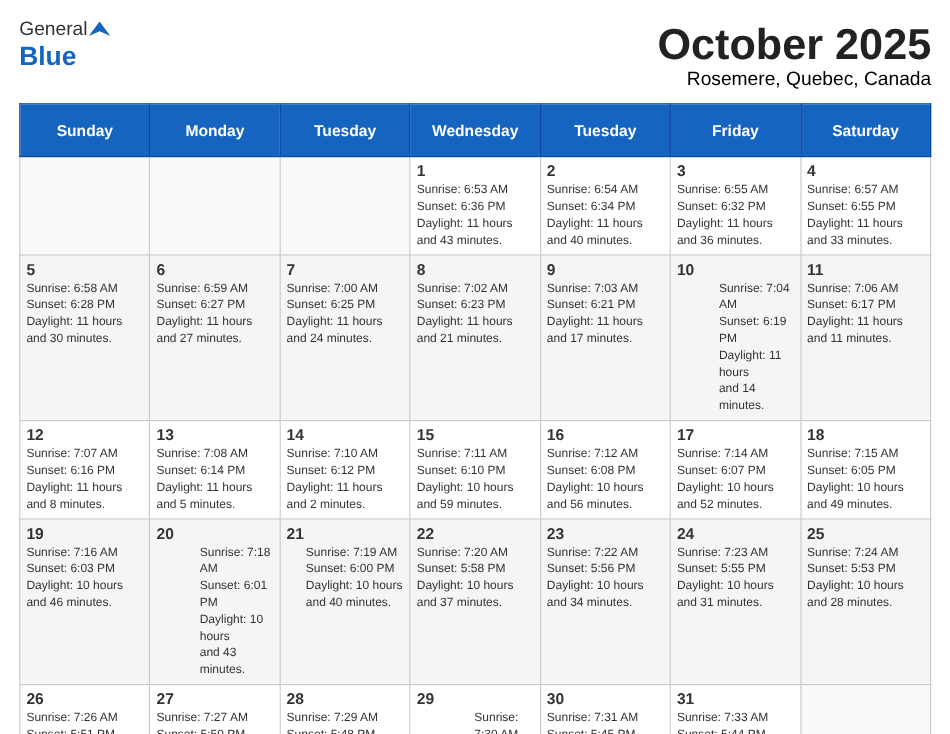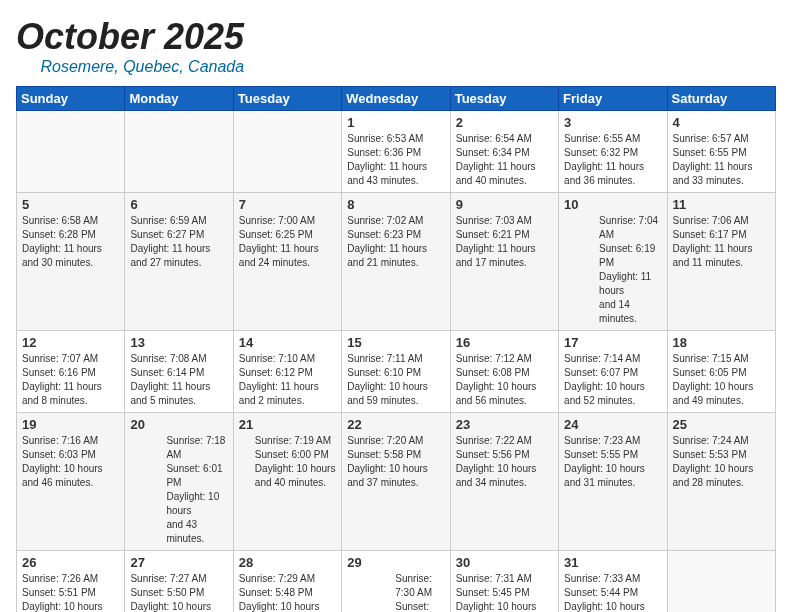--- a/index.html
+++ b/index.html
@@ -18,43 +18,42 @@
     }
     .logo {
       display: flex;
       flex-direction: column;
       align-items: flex-start;
     }
     .logo-general { color: #333; }
     .logo-blue { color: #1565c0; }
     .title-area {
       text-align: right;
-      font-style: italic;
     }
     .month-title {
       font-size: 36px;
       font-weight: bold;
       color: #222;
     }
     .location {
       font-size: 16px;
-      color: #0369a1;
+      color: #000000;
     }
     .calendar {
       width: 100%;
       border-collapse: collapse;
       border: 1px solid #ccc;
     }
     .calendar th {
       background: #1565c0;
       color: #fff;
       font-size: 13px;
       font-weight: bold;
-      padding: 4px 4px;
-      text-align: left;
+      padding: 14px 4px;
+      text-align: center;
       border: 1px solid #0d47a1;
     }
     .calendar td {
       vertical-align: top;
       border: 1px solid #ccc;
       padding: 4px 5px;
       width: 108px;
       min-height: 80px;
       background: #fff;
       font-size: 11px;
@@ -78,20 +77,29 @@
       line-height: 1.4;
     }
     .empty-cell {
       background: #f9f9f9 !important;
     }
   </style>
 </head>
 <body>
 
 <div class="header">
+  <div class="logo">
+    <div style="display:flex; align-items:center;">
+      <span class="logo-general">General</span>
+      <svg width="18" height="18" viewBox="0 0 18 18" style="margin: 0 1px;">
+        <polygon points="9,2 18,14 9,10 0,14" fill="#1565c0"></polygon>
+      </svg>
+    </div>
+    <span class="logo-blue" style="font-size:22px; font-weight:bold; color:#1565c0;">Blue</span>
+  </div>
   <div class="title-area">
     <div class="month-title">October 2025</div>
     <div class="location">Rosemere, Quebec, Canada</div>
   </div>
 </div>
 
 <table class="calendar">
   <thead>
     <tr>
     <th>Sunday</th>

